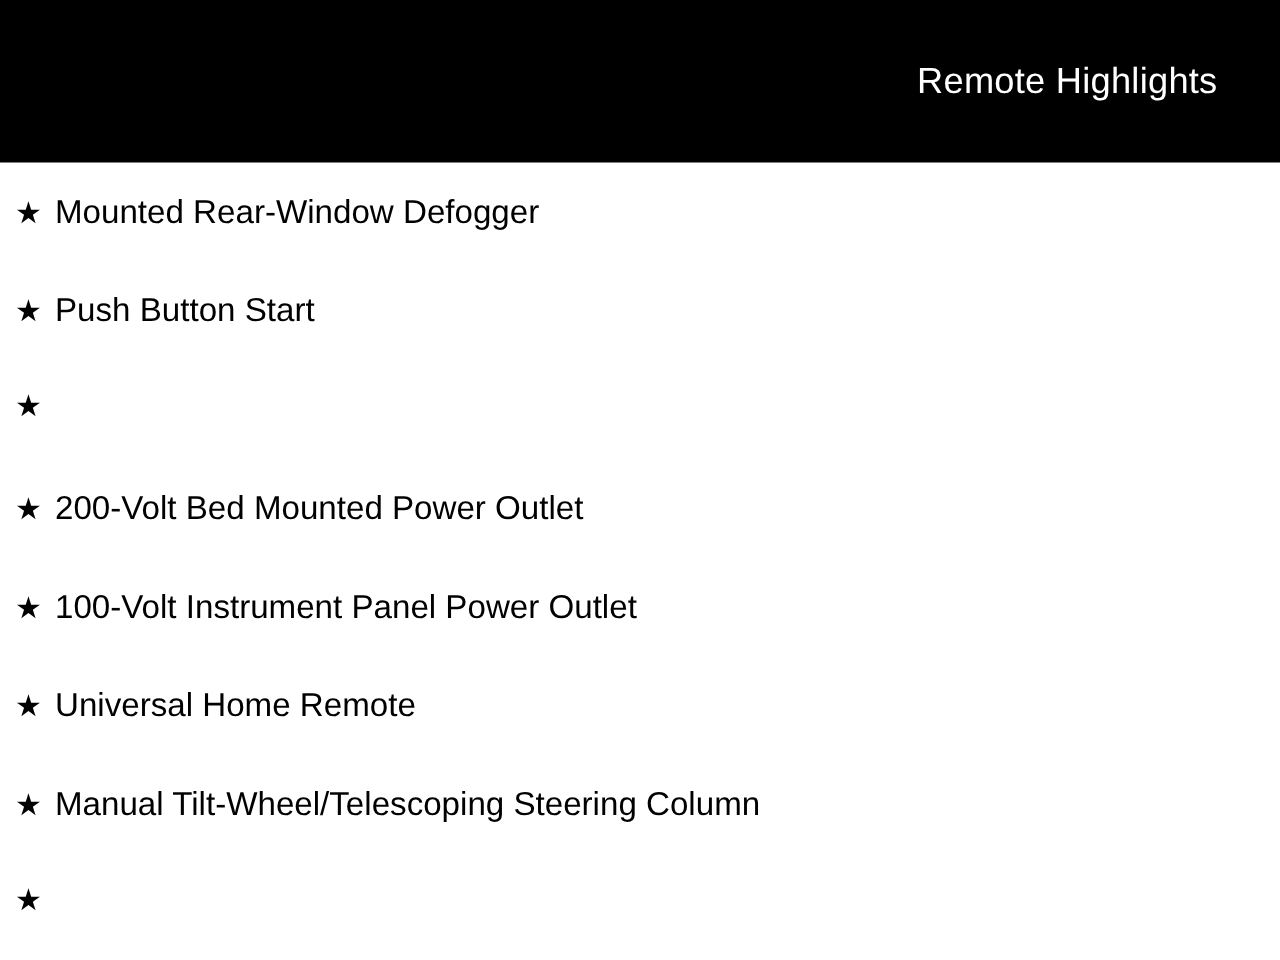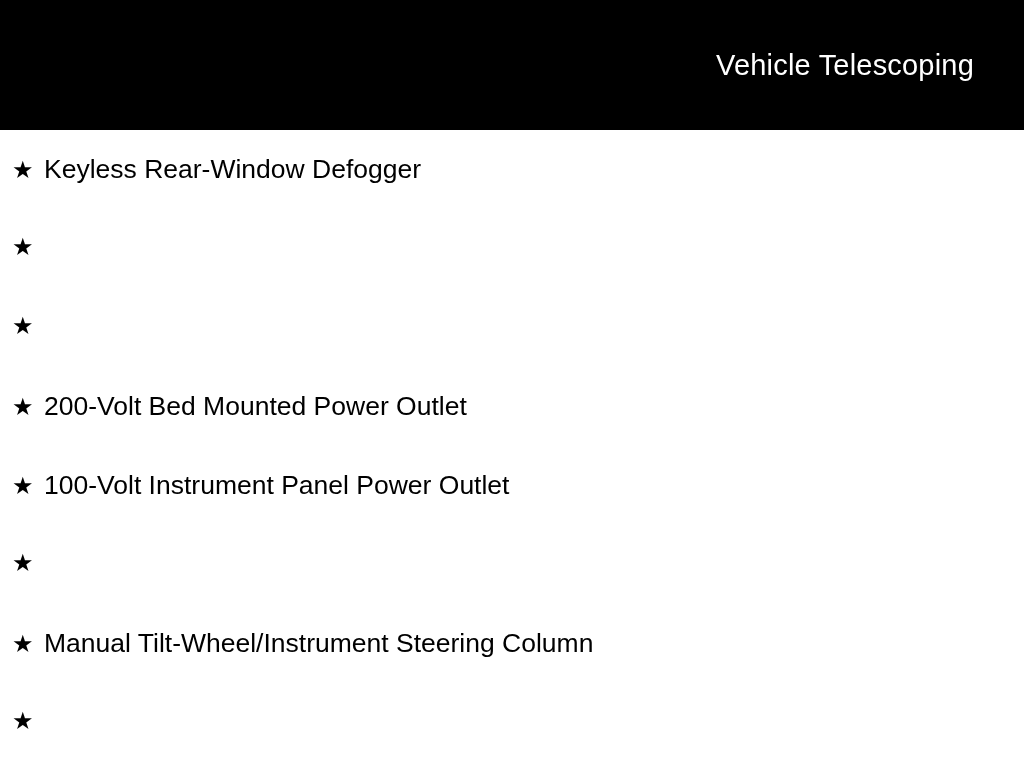--- a/index.html
+++ b/index.html
@@ -63,55 +63,57 @@
     line-height: 1;
     white-space: nowrap;
   }
 </style>
 </head>
 <body>
 
 <div class="page">
 
   <div class="header-bar">
-    <div class="header-title">Vehicle Telescoping</div>
+    <div class="header-title">Remote Highlights</div>
   </div>
 
   <ul class="features-list">
 
     <li class="feature-item">
       <span class="bullet-star">★</span>
-      <span class="feature-label">Keyless Rear-Window Defogger</span>
+      <span class="feature-label">Mounted Rear-Window Defogger</span>
     </li>
 
     <li class="feature-item">
       <span class="bullet-star">★</span>
+      <span class="feature-label">Push Button Start</span>
     </li>
 
     <li class="feature-item">
       <span class="bullet-star">★</span>
     </li>
 
     <li class="feature-item">
       <span class="bullet-star">★</span>
       <span class="feature-label">200-Volt Bed Mounted Power Outlet</span>
     </li>
 
     <li class="feature-item">
       <span class="bullet-star">★</span>
       <span class="feature-label">100-Volt Instrument Panel Power Outlet</span>
     </li>
 
     <li class="feature-item">
       <span class="bullet-star">★</span>
+      <span class="feature-label">Universal Home Remote</span>
     </li>
 
     <li class="feature-item">
       <span class="bullet-star">★</span>
-      <span class="feature-label">Manual Tilt-Wheel/Instrument Steering Column</span>
+      <span class="feature-label">Manual Tilt-Wheel/Telescoping Steering Column</span>
     </li>
 
     <li class="feature-item">
       <span class="bullet-star">★</span>
     </li>
 
   </ul>
 
 </div>
 

